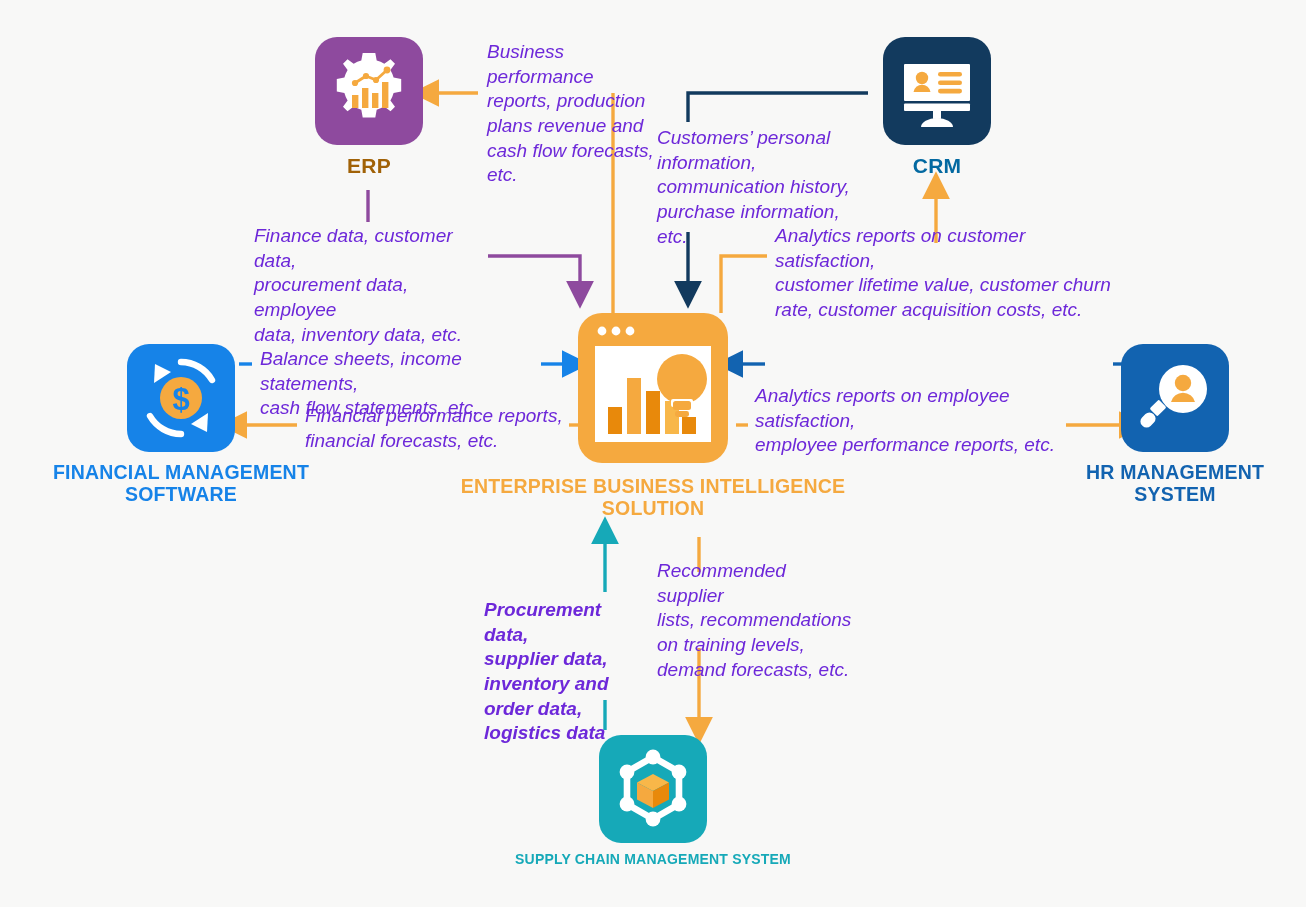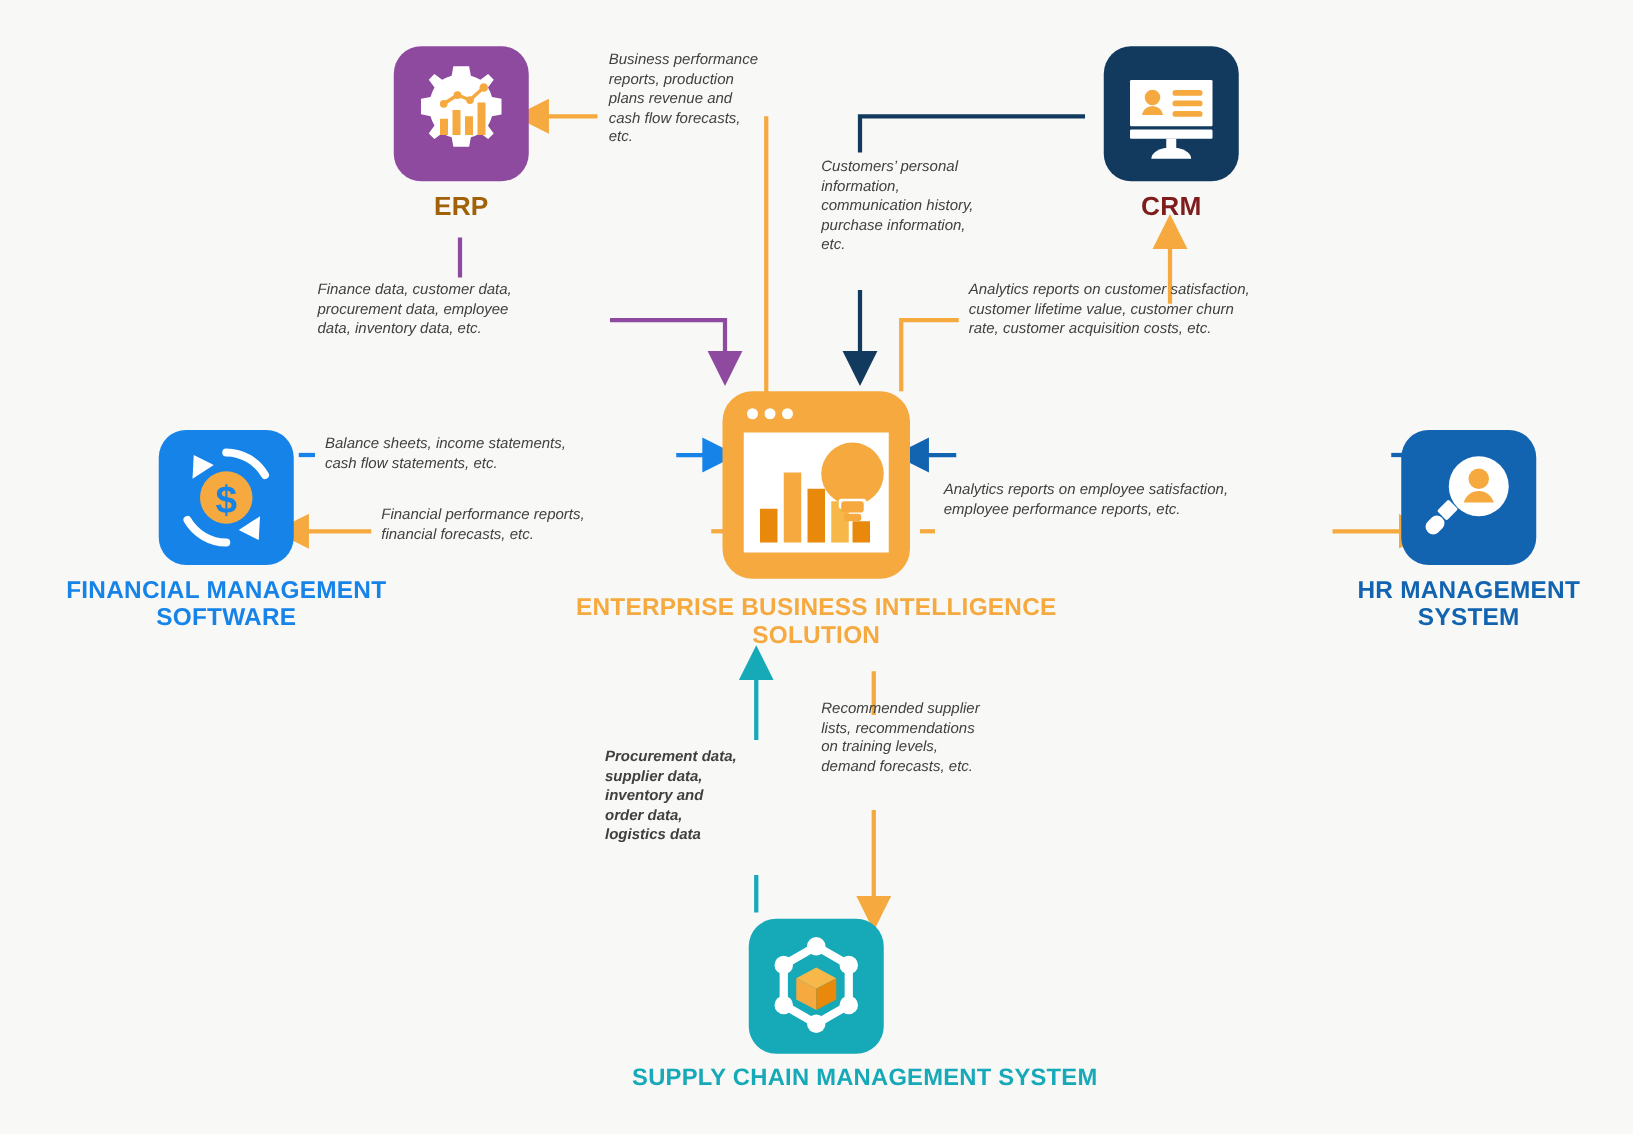--- a/index.html
+++ b/index.html
@@ -26,23 +26,23 @@
     letter-spacing:.2px;
     line-height:1.14;
     margin-top:9px;
     white-space:pre-line;
   }
 
   
   .note{
     position:absolute;
     font-style:italic;
-    font-size:12px;
+    font-size:19px;
     line-height:1.30;
-    color:#404040;
+    color:#6d28d9;
     white-space:pre-line;
   }
 
   
   .ico{position:absolute;left:0;top:0;width:108px;height:108px;}
 </style>
 </head>
 <body>
 
 <div id="stage">
@@ -149,21 +149,21 @@
         <circle cx="39" cy="41" r="6.2" fill="#f5a93f"></circle>
         <path d="M30.5 55 a8.6 8.6 0 0 1 17 0 z" fill="#f5a93f"></path>
         <rect x="55" y="35" width="24" height="4.6" rx="2.3" fill="#f5a93f"></rect>
         <rect x="55" y="43.4" width="24" height="4.6" rx="2.3" fill="#f5a93f"></rect>
         <rect x="55" y="51.8" width="24" height="4.6" rx="2.3" fill="#f5a93f"></rect>
         <rect x="21" y="66.5" width="66" height="7.4" rx="1" fill="#ffffff"></rect>
         <rect x="50" y="73.9" width="8" height="8" fill="#ffffff"></rect>
         <path d="M38 90 a16 9 0 0 1 32 0 z" fill="#ffffff"></path>
       </svg>
     </div>
-    <div class="caption" style="color:#7f1d1d;font-size:21px;">CRM</div>
+    <div class="caption" style="color:#0369a1;font-size:21px;">CRM</div>
   </div>
 
   <div class="node" style="left:36px;top:344px;width:290px;">
     <div class="tile" style="background:#1683e8;">
       <svg class="ico" viewBox="0 0 108 108">
         <path d="M54 18 a36 36 0 0 1 31 18" fill="none" stroke="#ffffff" stroke-width="6.4" stroke-linecap="round"></path>
         <path d="M54 90 a36 36 0 0 1-31-18" fill="none" stroke="#ffffff" stroke-width="6.4" stroke-linecap="round"></path>
         <polygon points="28,20 44,28 27,39" fill="#ffffff"></polygon>
         <polygon points="80,88 64,80 81,69" fill="#ffffff"></polygon>
         <circle cx="54" cy="54" r="21" fill="#f5a93f"></circle>
@@ -196,21 +196,21 @@
         <circle cx="80" cy="37" r="7.4" fill="#ffffff"></circle>
         <circle cx="80" cy="69" r="7.4" fill="#ffffff"></circle>
         <circle cx="54" cy="84" r="7.4" fill="#ffffff"></circle>
         <circle cx="28" cy="69" r="7.4" fill="#ffffff"></circle>
         <circle cx="28" cy="37" r="7.4" fill="#ffffff"></circle>
         <polygon points="54,39 70,47.5 54,56 38,47.5" fill="#f8b749"></polygon>
         <polygon points="38,47.5 54,56 54,73 38,64.5" fill="#f5a93f"></polygon>
         <polygon points="70,47.5 70,64.5 54,73 54,56" fill="#e8890b"></polygon>
       </svg>
     </div>
-    <div class="caption" style="color:#16a9b8;font-size:19px;text-align:right;">SUPPLY CHAIN MANAGEMENT SYSTEM</div>
+    <div class="caption" style="color:#16a9b8;font-size:14px;">SUPPLY CHAIN MANAGEMENT SYSTEM</div>
   </div>
 
   <div class="node" style="left:428px;top:313px;width:450px;">
     <div class="tile" style="background:#f5a93f;width:150px;height:150px;border-radius:24px;">
       <svg class="ico" viewBox="0 0 150 150" style="width:150px;height:150px;">
         <circle cx="24" cy="18" r="4.4" fill="#ffffff"></circle>
         <circle cx="38" cy="18" r="4.4" fill="#ffffff"></circle>
         <circle cx="52" cy="18" r="4.4" fill="#ffffff"></circle>
         <rect x="17" y="33" width="116" height="96" fill="#ffffff"></rect>
         <rect x="30" y="94" width="14" height="27" fill="#e8890b"></rect>

